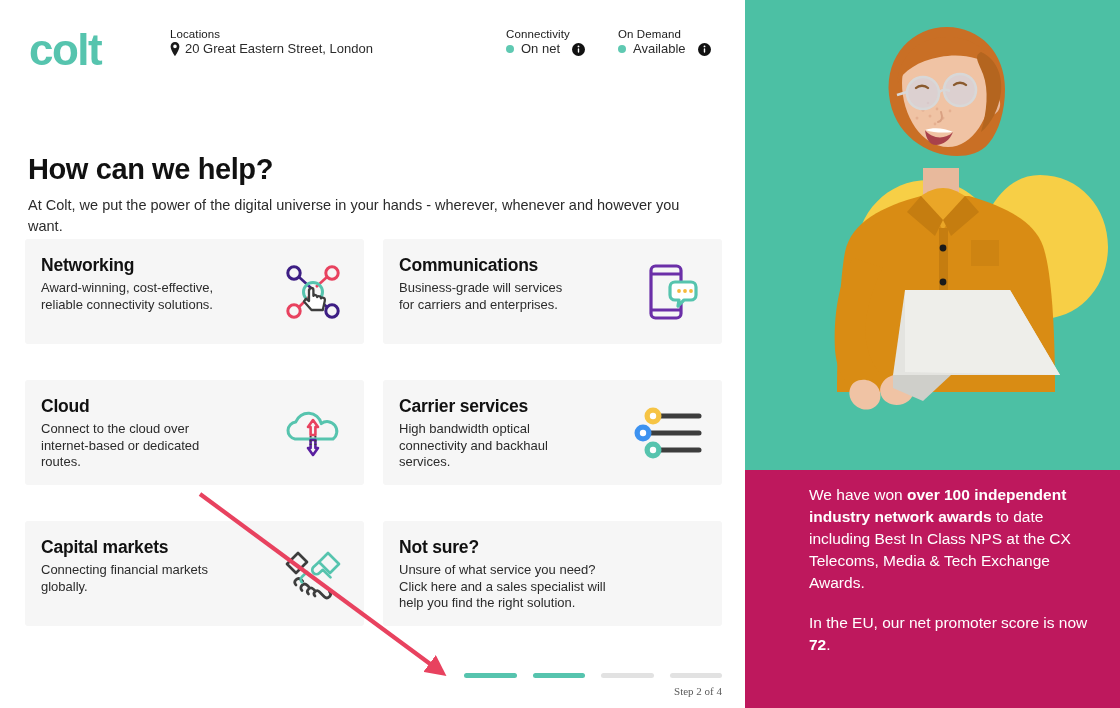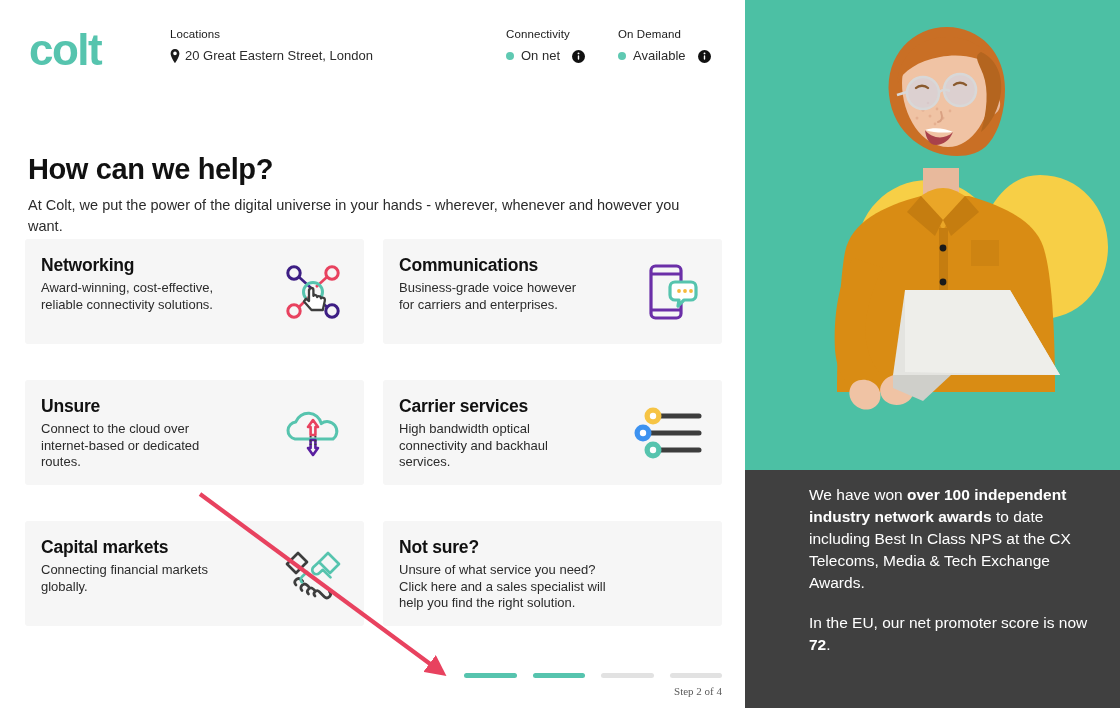--- a/index.html
+++ b/index.html
@@ -21,21 +21,21 @@
     position:absolute; left:29px; top:28px;
     font-size:44px; line-height:44px; font-weight:700;
     color:#56c4ae; letter-spacing:-1.5px;
     font-family:"Liberation Sans", sans-serif;
   }
   .hdr-group { position:absolute; }
   .hdr-label {
     font-size:11.5px; font-weight:400; color:#1a1a1a; line-height:14px;
     letter-spacing:0.1px; white-space:nowrap;
   }
-  .hdr-value-row { display:flex; align-items:center; margin-top:7px; }
+  .hdr-value-row { display:flex; align-items:center; }
   .hdr-value {
     font-size:13px; color:#2b2b2b; line-height:16px; white-space:nowrap;
   }
   .pin-icon { width:10px; height:14px; margin-right:5px; flex:none; }
   .dot {
     width:8px; height:8px; border-radius:50%; background:#5fc9b2;
     margin-right:7px; flex:none;
   }
   .info-icon { width:13px; height:13px; margin-left:12px; flex:none; }
 
@@ -92,21 +92,21 @@
 
   
   .annotation {
     position:absolute; left:0; top:0; width:745px; height:708px;
     pointer-events:none;
   }
 
   
   .right-panel {
     position:absolute; left:745px; top:0; width:375px; height:708px;
-    background:#404040; overflow:hidden;
+    background:#be185d; overflow:hidden;
   }
   .hero { position:absolute; left:0; top:0; width:375px; height:470px; }
   .right-copy {
     position:absolute; left:64px; top:484px; width:282px;
     color:#ffffff; font-size:15.5px; line-height:22px;
   }
   .right-copy p + p { margin-top:18px; }
   .right-copy b { font-weight:700; }
 </style>
 </head>
@@ -177,35 +177,35 @@
           <circle cx="51" cy="13" r="6.2" fill="none" stroke="#e8425f" stroke-width="3"></circle>
           <circle cx="13" cy="51" r="6.2" fill="none" stroke="#e8425f" stroke-width="3"></circle>
           <circle cx="51" cy="51" r="6.2" fill="none" stroke="#3d1e84" stroke-width="3"></circle>
           <circle cx="32" cy="32" r="9.5" fill="none" stroke="#56c4ae" stroke-width="3"></circle>
           <path d="M28 30v11l-3-2.2-2 2.6 7.5 8.6h11.3l2-9.2c.4-2-.5-3-2-3.2-.7-.1-1.4.2-1.8.8-.1-1.4-.8-2.1-2-2.2-.8-.1-1.5.3-1.8.9-.2-1.3-.9-2-2-2.1-.7-.1-1.4.2-1.8.8V30a2 2 0 0 0-4 0z" fill="#fff" stroke="#3d3d3d" stroke-width="2.3" stroke-linejoin="round"></path>
         </svg>
       </div>
 
       <div class="card">
         <div class="card-title">Communications</div>
-        <div class="card-desc">Business-grade voice however
+        <div class="card-desc">Business-grade will services
 for carriers and enterprises.</div>
         <svg class="card-icon" viewBox="0 0 64 64">
           <rect x="12" y="6" width="30" height="52" rx="4.5" fill="none" stroke="#6b2fa8" stroke-width="3.2"></rect>
           <line x1="12" y1="14" x2="42" y2="14" stroke="#6b2fa8" stroke-width="3"></line>
           <line x1="12" y1="50" x2="42" y2="50" stroke="#6b2fa8" stroke-width="3"></line>
           <path d="M36 22h16a5 5 0 0 1 5 5v8a5 5 0 0 1-5 5h-7l-6 6 1-6h-4a5 5 0 0 1-5-5v-8a5 5 0 0 1 5-5z" fill="#ffffff" stroke="#56c4ae" stroke-width="3.2" stroke-linejoin="round"></path>
           <circle cx="40" cy="31" r="1.9" fill="#f6b93b"></circle>
           <circle cx="46" cy="31" r="1.9" fill="#f6b93b"></circle>
           <circle cx="52" cy="31" r="1.9" fill="#f6b93b"></circle>
         </svg>
       </div>
 
       <div class="card tall">
-        <div class="card-title">Unsure</div>
+        <div class="card-title">Cloud</div>
         <div class="card-desc">Connect to the cloud over
 internet-based or dedicated
 routes.</div>
         <svg class="card-icon" viewBox="0 0 64 64">
           <path d="M14 38a8.6 8.6 0 0 1 .7-17 13.4 13.4 0 0 1 25.6 1.6A8.7 8.7 0 0 1 52 38z" fill="none" stroke="#56c4ae" stroke-width="3" stroke-linejoin="round" stroke-linecap="round"></path>
           <path d="M27 26l5-7 5 7h-2.6v8h-4.8v-8z" fill="none" stroke="#e8425f" stroke-width="2.6" stroke-linejoin="round"></path>
           <path d="M27 47l5 7 5-7h-2.6v-8h-4.8v8z" fill="none" stroke="#5a1fa0" stroke-width="2.6" stroke-linejoin="round"></path>
           <line x1="29.6" y1="35" x2="29.6" y2="44" stroke="#3d3d3d" stroke-width="2" stroke-dasharray="1.6 2.3"></line>
           <line x1="34.4" y1="35" x2="34.4" y2="44" stroke="#3d3d3d" stroke-width="2" stroke-dasharray="1.6 2.3"></line>
         </svg>

